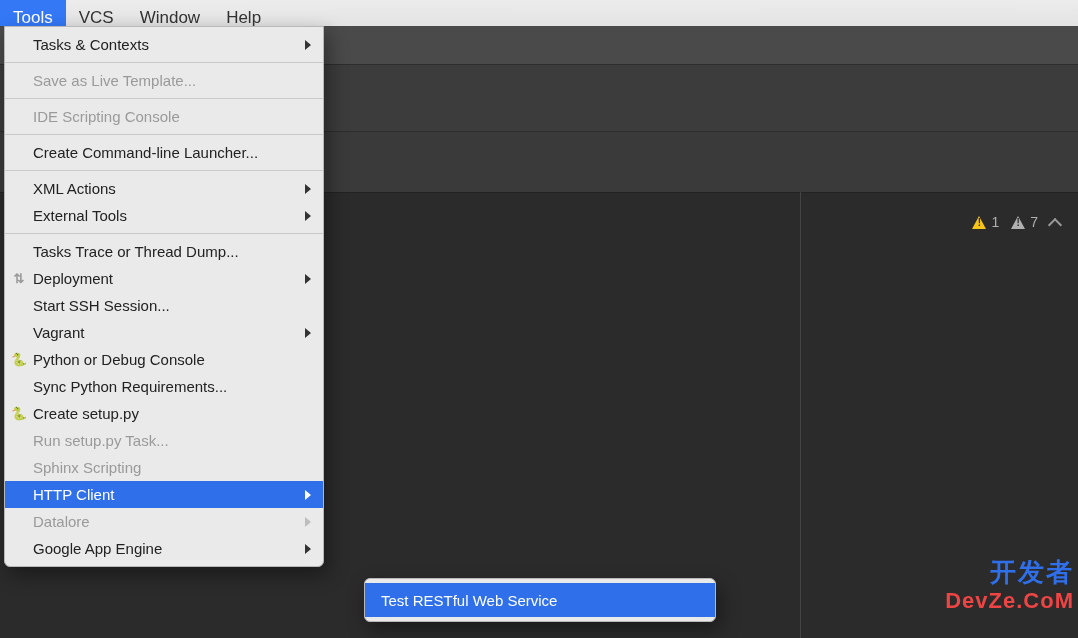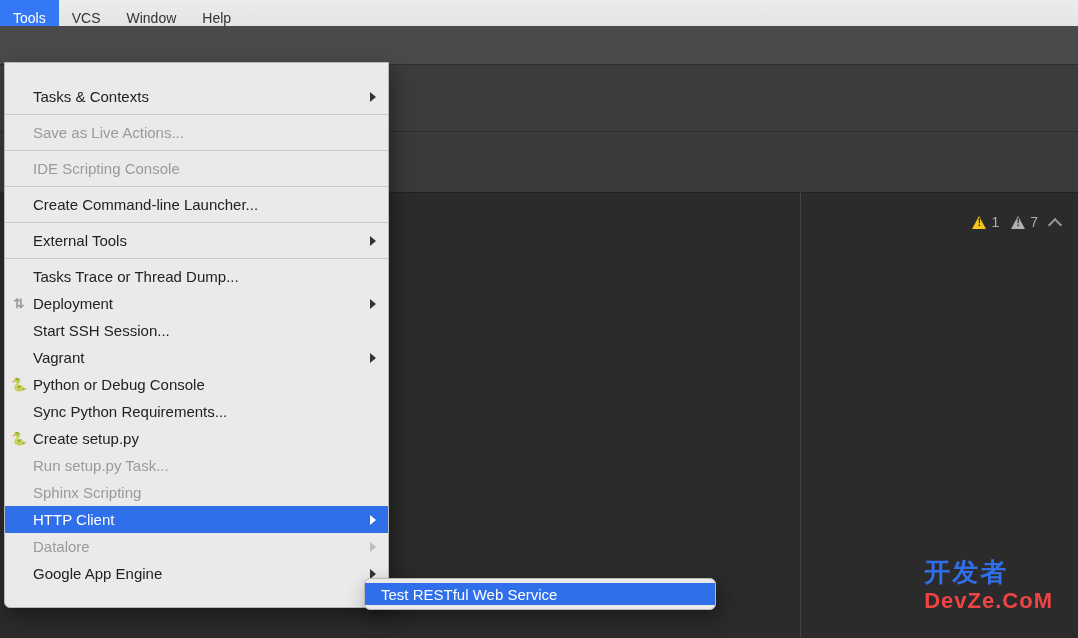--- a/index.html
+++ b/index.html
@@ -2,21 +2,21 @@
 <html><head>
 <meta charset="utf-8">
 <style>
   * { box-sizing: border-box; margin: 0; padding: 0; font-family: -apple-system, "Helvetica Neue", Arial, sans-serif; }
   html, body { width: 1078px; height: 638px; overflow: hidden; background: #2b2b2b; }
   .menubar {
     height: 32px;
     background: linear-gradient(#ececec, #e2e2e2);
     display: flex;
     align-items: stretch;
-    font-size: 14px;
+    font-size: 17px;
     color: #333;
     border-bottom: 1px solid #c8c8c8;
   }
   .menubar-item {
     padding: 4px 13px 0 13px;
     cursor: default;
     display: flex;
     align-items: center;
   }
   .menubar-item.selected {
@@ -96,29 +96,28 @@
     border-top:2px solid #9a9a9a;
     transform: rotate(45deg);
     margin-top:6px;
   }
 
   
   .dropdown {
     position: absolute;
     left: 4px;
     top: 26px;
-    width: 385px;
+    width: 320px;
     background: #eaeaea;
     border: 1px solid #b8b8b8;
     border-radius: 0 0 6px 6px;
     box-shadow: 4px 8px 20px rgba(0,0,0,.4);
-    padding: 20px 0;
+    padding: 4px 0;
     font-size: 15px;
     color: #222;
-    margin-top: 36px;
   }
   .dropdown .row {
     display: flex;
     align-items: center;
     height: 27px;
     padding: 0 12px 0 28px;
     position: relative;
     cursor: default;
   }
   .dropdown .row.disabled { color: #9a9a9a; }
@@ -150,28 +149,29 @@
     top: 578px;
     width: 352px;
     background: #eaeaea;
     border: 1px solid #b8b8b8;
     border-radius: 6px;
     box-shadow: 4px 8px 20px rgba(0,0,0,.4);
     padding: 4px 0;
     font-size: 15px;
     color:#222;
   }
-  .submenu .row { height:22px; display:flex; align-items:center; padding:0 16px; }
+  .submenu .row { height:34px; display:flex; align-items:center; padding:0 16px; }
   .submenu .row.selected { background:#2f6fea; color:#fff; }
 
   
   .watermark {
     position:absolute;
-    right: 25px;
+    right: 4px;
     bottom: 24px;
+    text-align:right;
     pointer-events:none;
     margin-left:35px;
   }
   .watermark .line1 { font-size:26px; font-weight:700; color:#2f6fea; letter-spacing:2px;}
   .watermark .line2 { font-size:22px; font-weight:700; color:#ef4444; letter-spacing:1px; margin-top:-2px;}
 </style>
 </head>
 <body>
 
 <div class="editor-bg"></div>
@@ -212,31 +212,35 @@
     </div>
   </div>
 
 <div class="dropdown" id="tools-dropdown">
     <div class="row">
       <span class="label">Tasks &amp; Contexts</span>
       <span class="arrow"></span>
     </div>
     <div class="sep"></div>
     <div class="row disabled">
-      <span class="label">Save as Live Actions...</span>
+      <span class="label">Save as Live Template...</span>
     </div>
     <div class="sep"></div>
     <div class="row disabled">
       <span class="label">IDE Scripting Console</span>
     </div>
     <div class="sep"></div>
     <div class="row">
       <span class="label">Create Command-line Launcher...</span>
     </div>
     <div class="sep"></div>
+    <div class="row">
+      <span class="label">XML Actions</span>
+      <span class="arrow"></span>
+    </div>
     <div class="row">
       <span class="label">External Tools</span>
       <span class="arrow"></span>
     </div>
     <div class="sep"></div>
     <div class="row">
       <span class="label">Tasks Trace or Thread Dump...</span>
     </div>
     <div class="row">
       <span class="ico ico-deploy">⇅</span>

